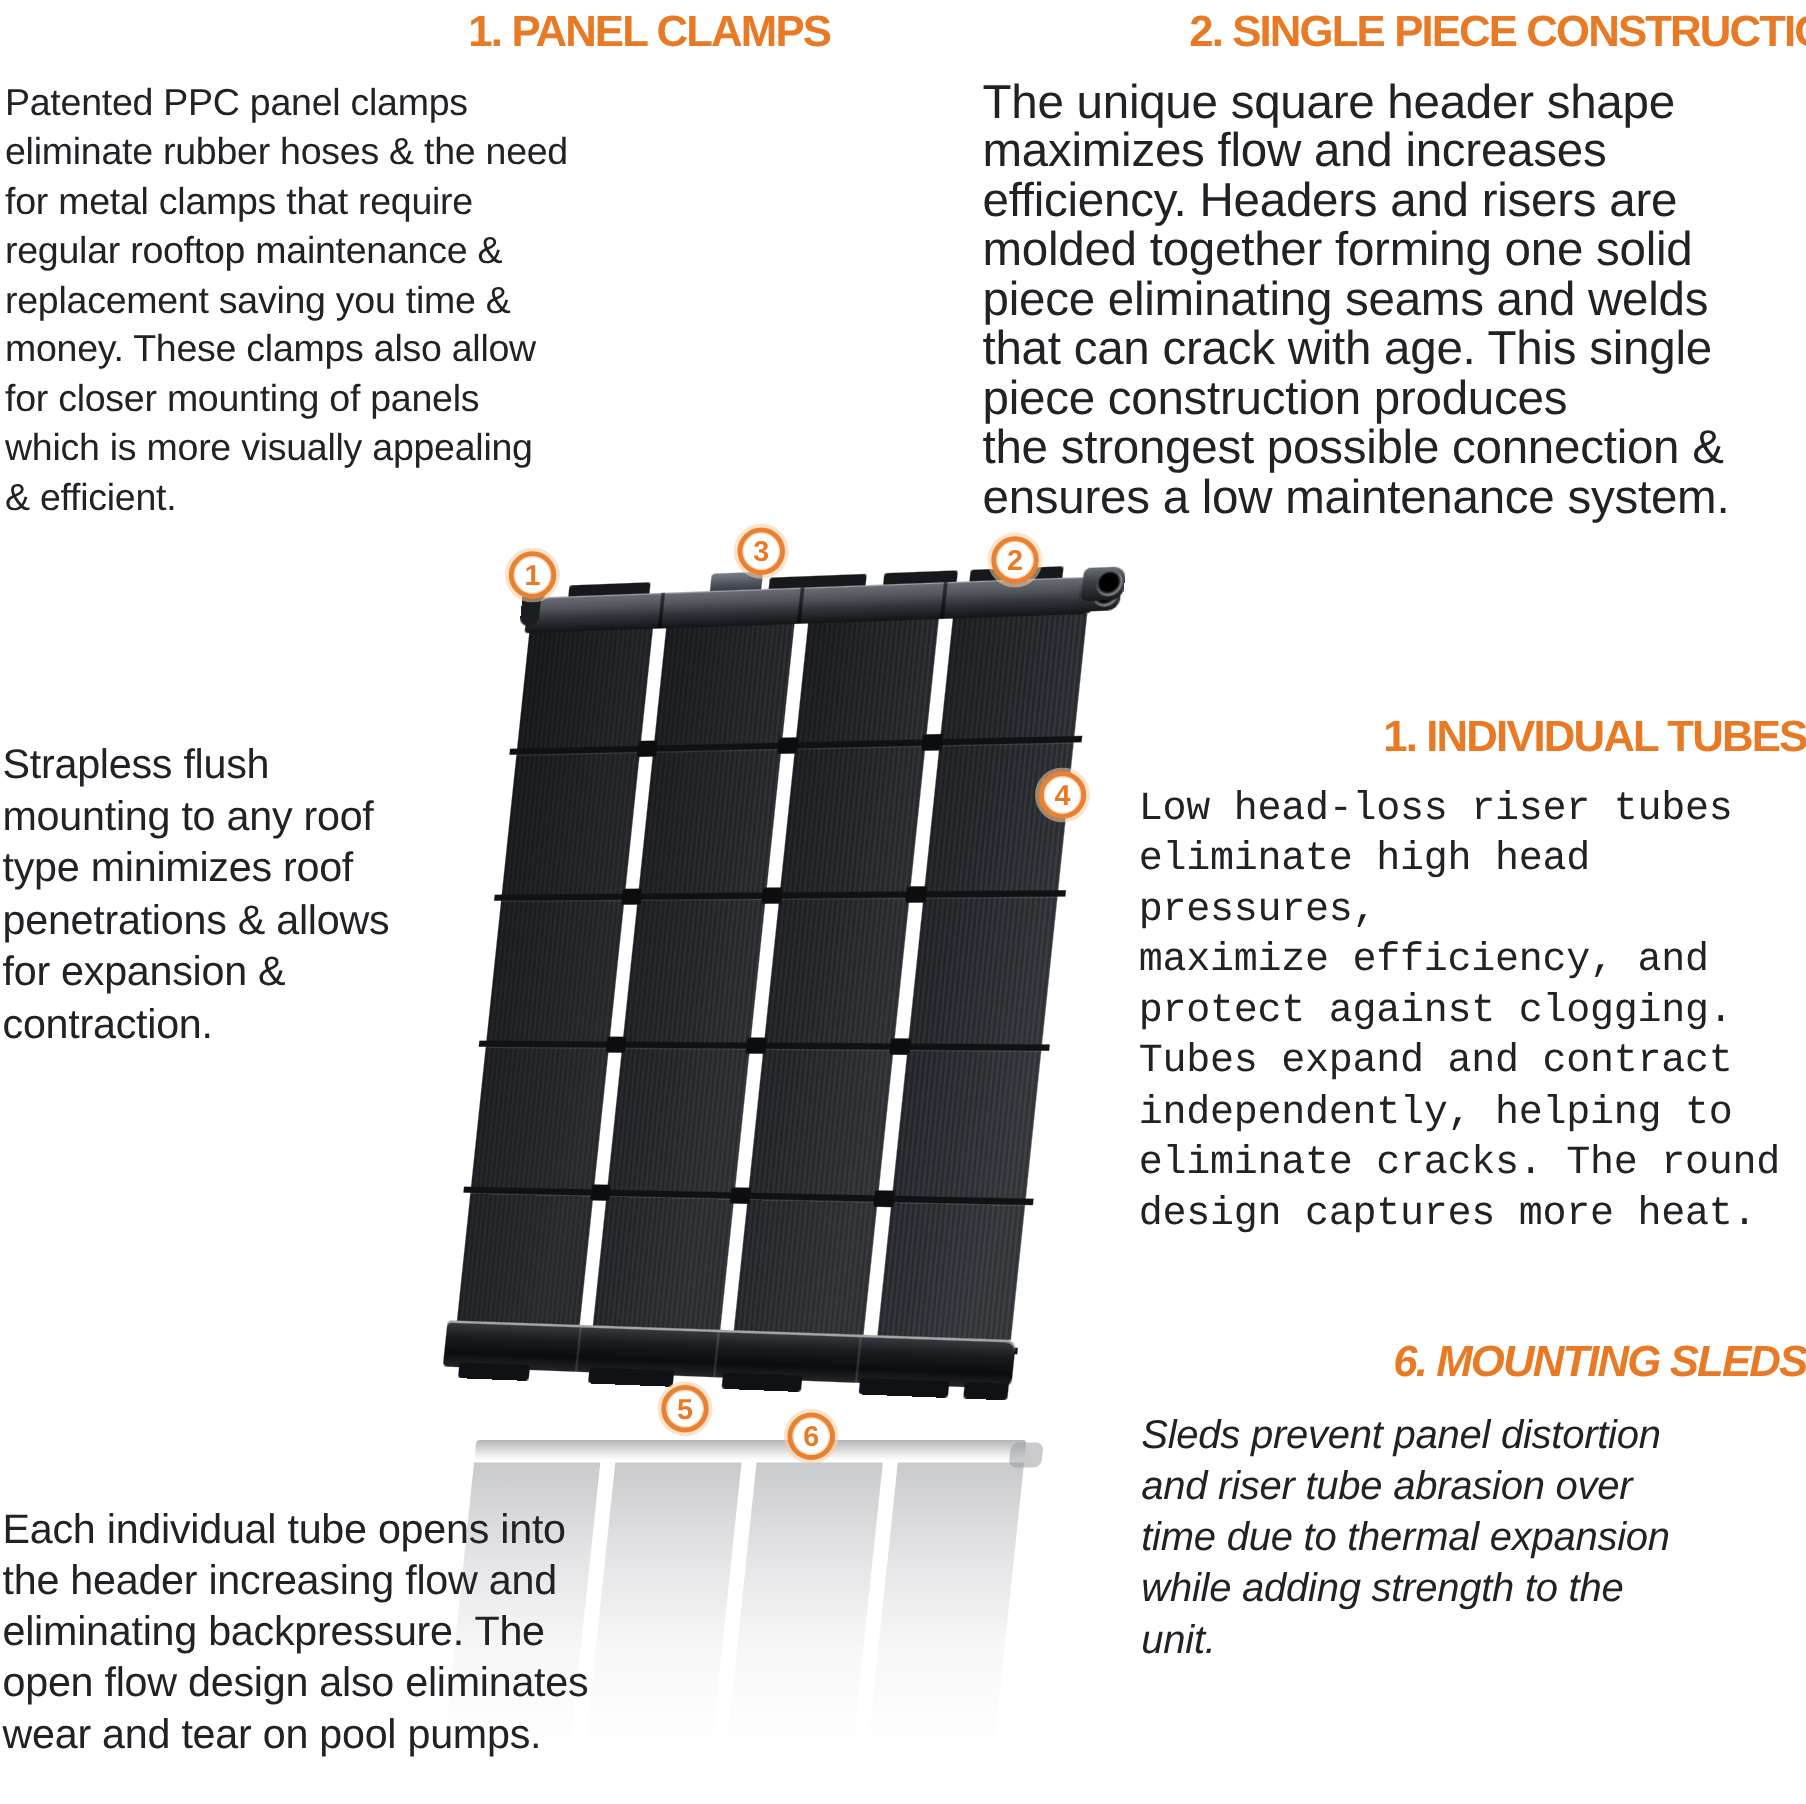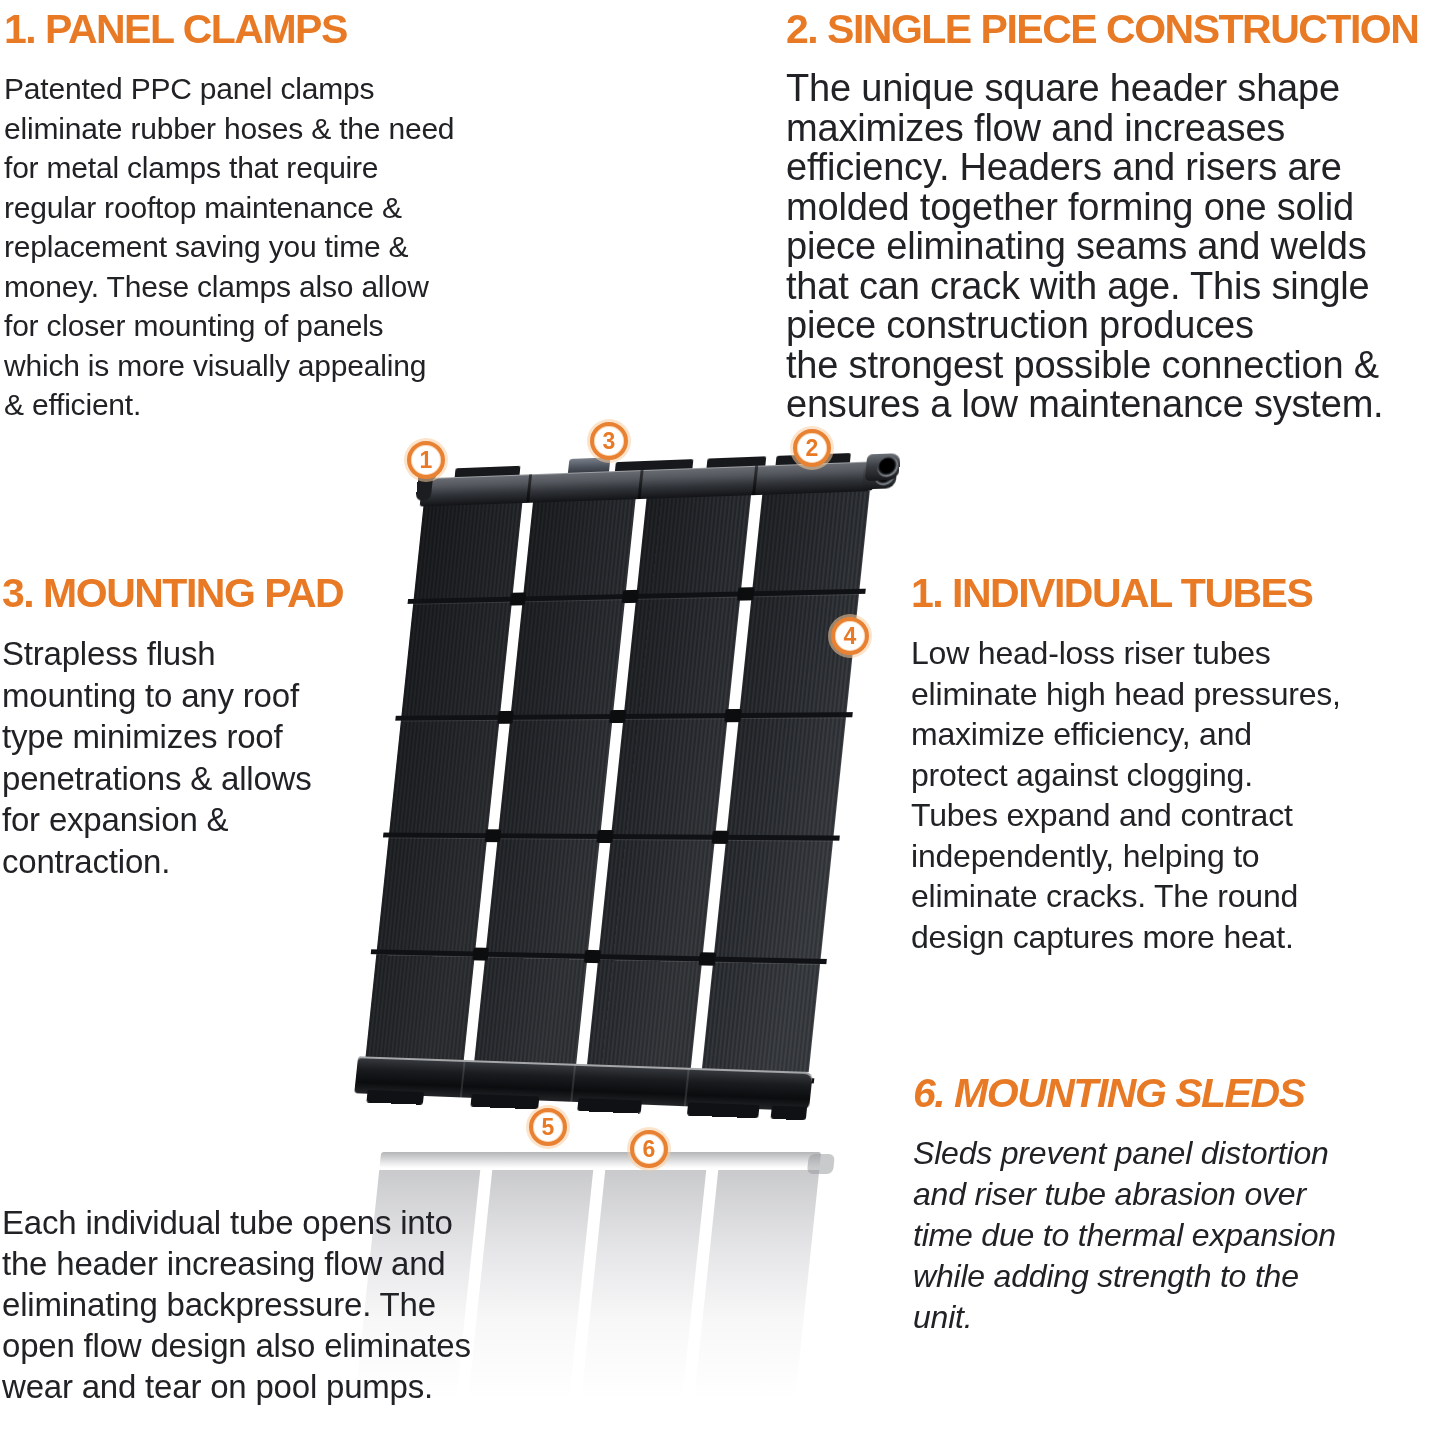--- a/index.html
+++ b/index.html
@@ -5,33 +5,33 @@
   html,body { margin:0; padding:0; background:#ffffff; }
   .canvas {
     position:relative; width:1445px; height:1443px; background:#ffffff;
     overflow:hidden; font-family:"Liberation Sans", sans-serif;
   }
 
   
   .feature { position:absolute; z-index:3; }
   .feature h2 {
     margin:0; color:#E87A26; font-weight:700; letter-spacing:-1.5px;
-    font-size:41px; line-height:1.05; white-space:nowrap;
+    font-size:35px; line-height:1.05; white-space:nowrap;text-align:right;
   }
   .feature p {
     margin:18px 0 0 0; color:#212226; white-space:pre-line; letter-spacing:-0.2px;
   }
   .sec1 { left:4px;   top:8px;    width:660px; }
   .sec1 p { font-size:30px; line-height:39.5px; }
   .sec2 { left:746px; top:8px;    width:699px;margin-left:40px; }
   .sec2 p { font-size:38px; line-height:39.5px; }
   .sec3 { left:2px;   top:572px;  width:430px; }
   .sec3 p { font-size:33px; line-height:41.5px; }
   .sec4 { left:911px; top:572px;  width:534px; }
-  .sec4 p { font-size:32px; line-height:40.5px; }
+  .sec4 p { font-size:32px; line-height:40.5px;font-family:Liberation Mono, monospace; }
   .sec5 { left:2px;   top:1184px; width:570px; }
   .sec5 p { font-size:33px; line-height:41px; }
   .sec6 { left:913px; top:1072px; width:532px;font-style:italic; }
   .sec6 p { font-size:32px; line-height:41px; }
 
   
   .panel3d {
     position:absolute; left:386px; top:456px; width:450px; height:648px; z-index:1;
     transform: skewX(-6deg) perspective(1300px) rotateY(-9deg);
     transform-origin:50% 50%;
@@ -245,21 +245,20 @@
 efficiency. Headers and risers are
 molded together forming one solid
 piece eliminating seams and welds
 that can crack with age. This single
 piece construction produces
 the strongest possible connection &amp;
 ensures a low maintenance system.</p>
   </section>
 
   <section class="feature sec3">
-    <h2>3. MOUNTING PAD</h2>
     <p>Strapless flush
 mounting to any roof
 type minimizes roof
 penetrations &amp; allows
 for expansion &amp;
 contraction.</p>
   </section>
 
   <section class="feature sec4">
     <h2>1. INDIVIDUAL TUBES</h2>

